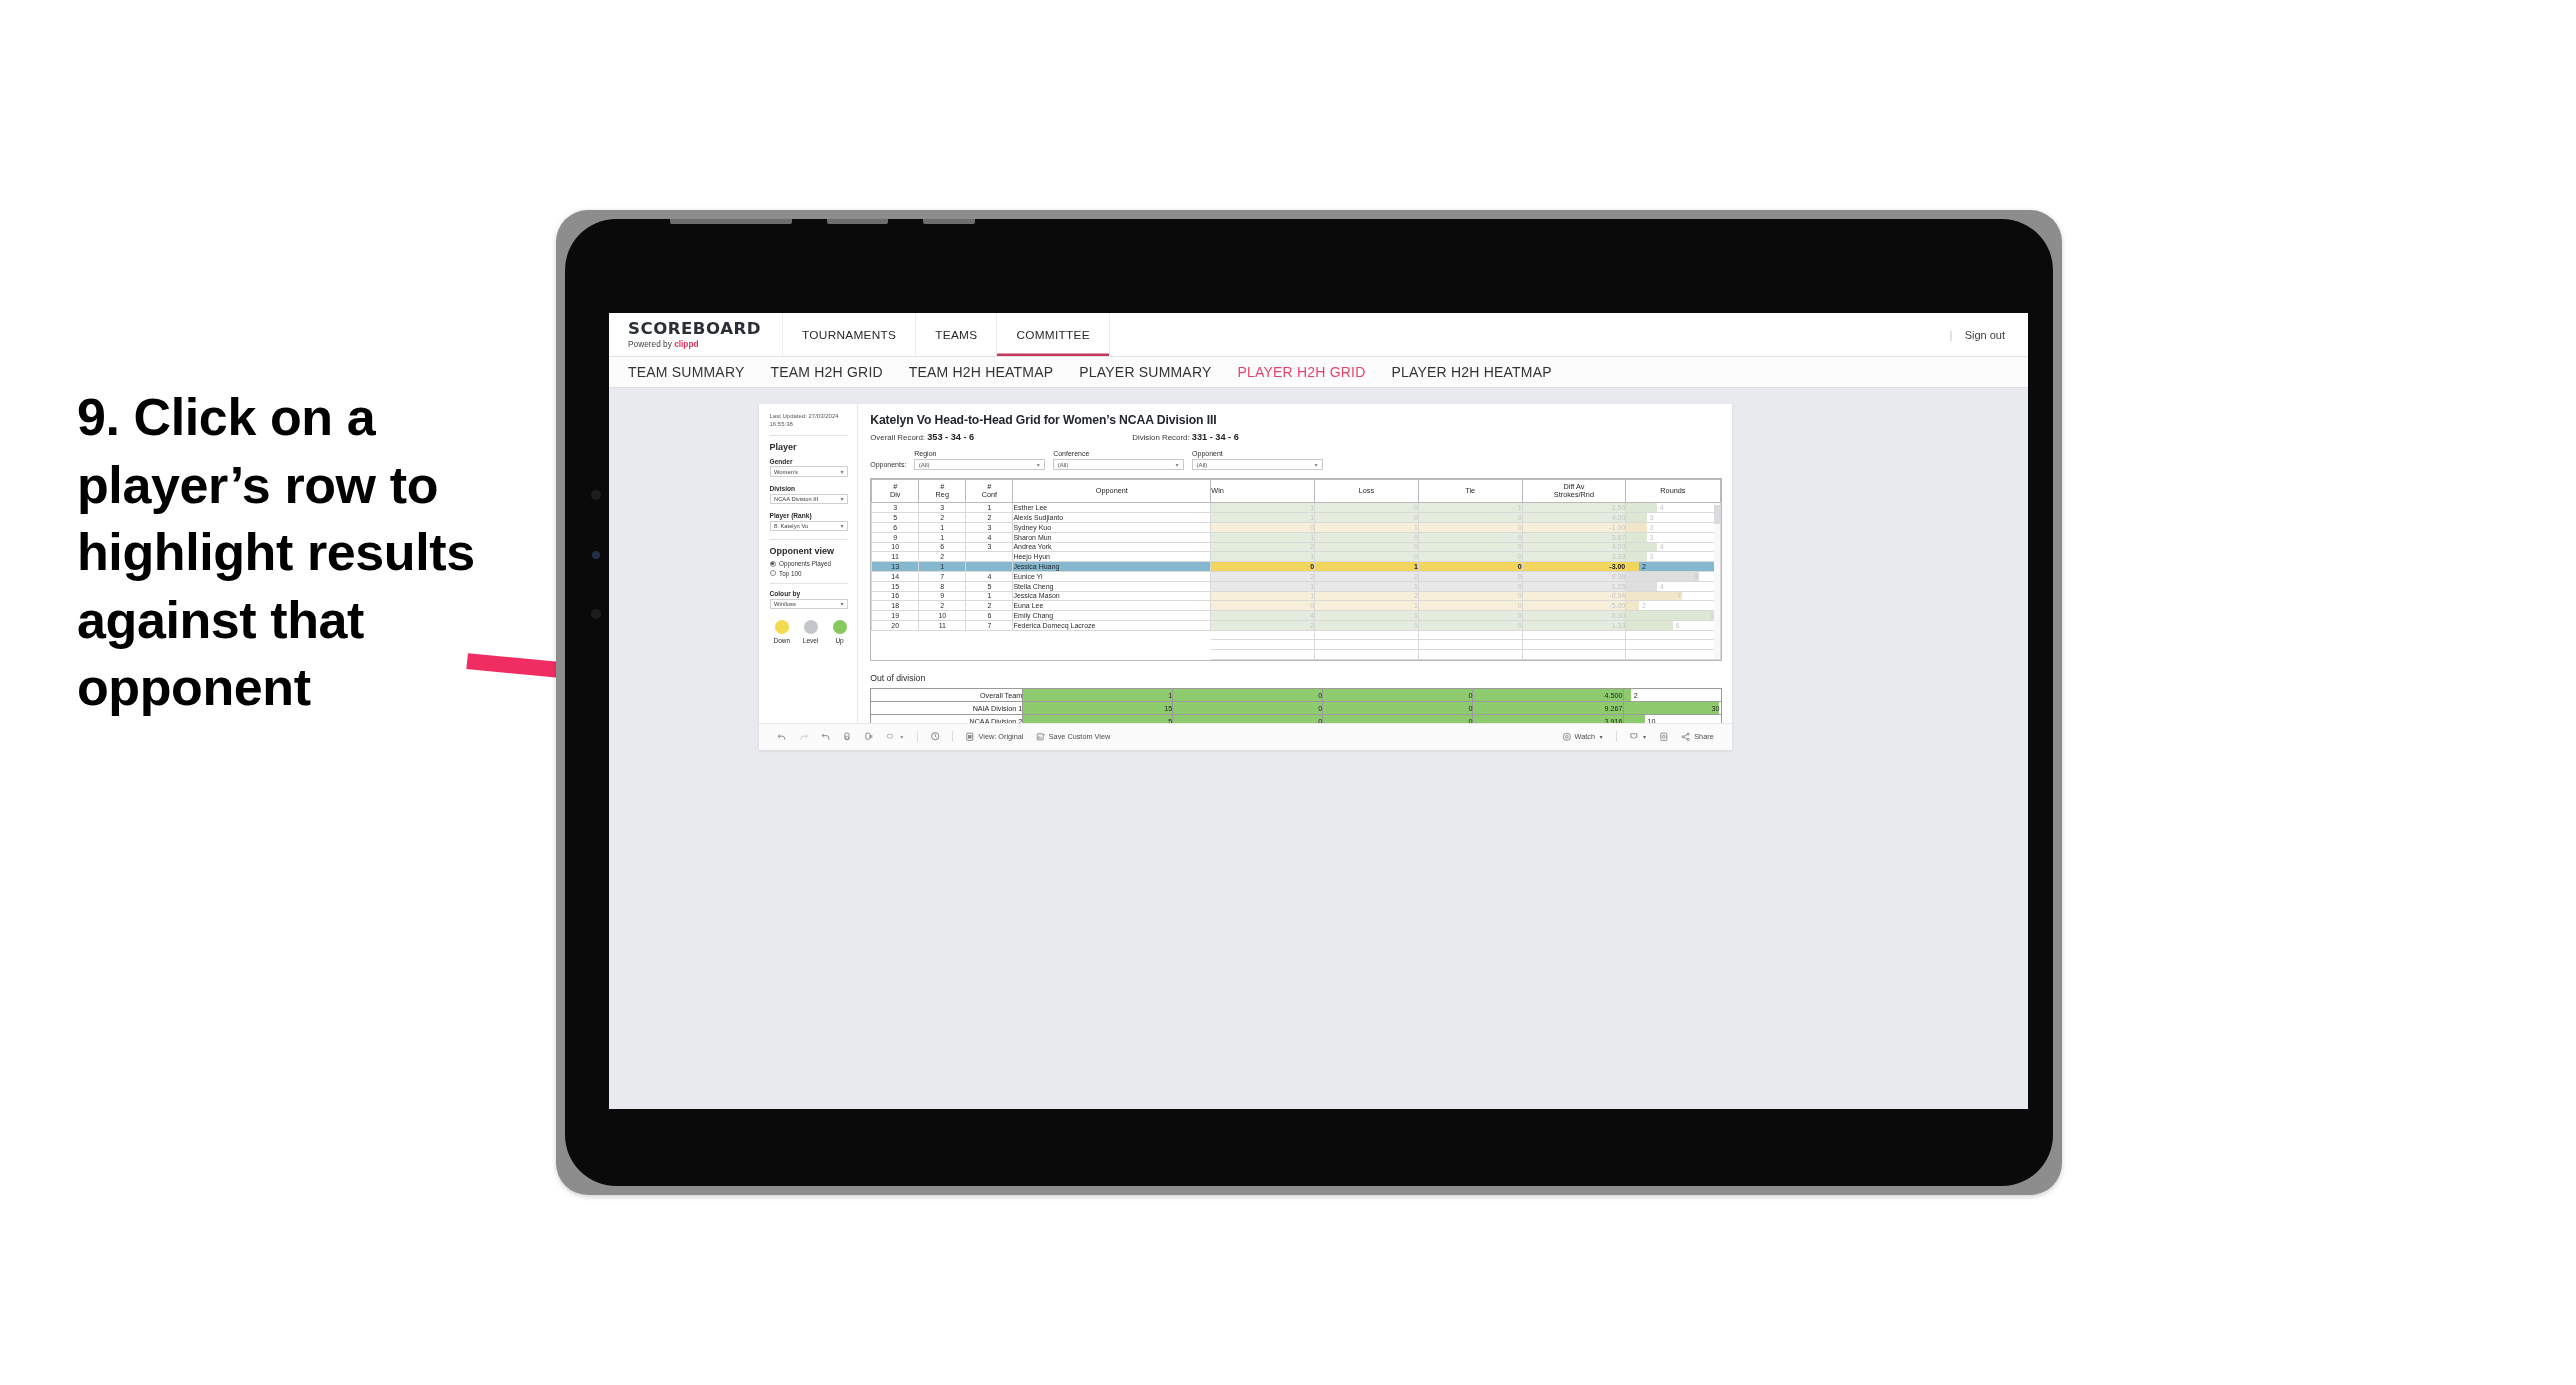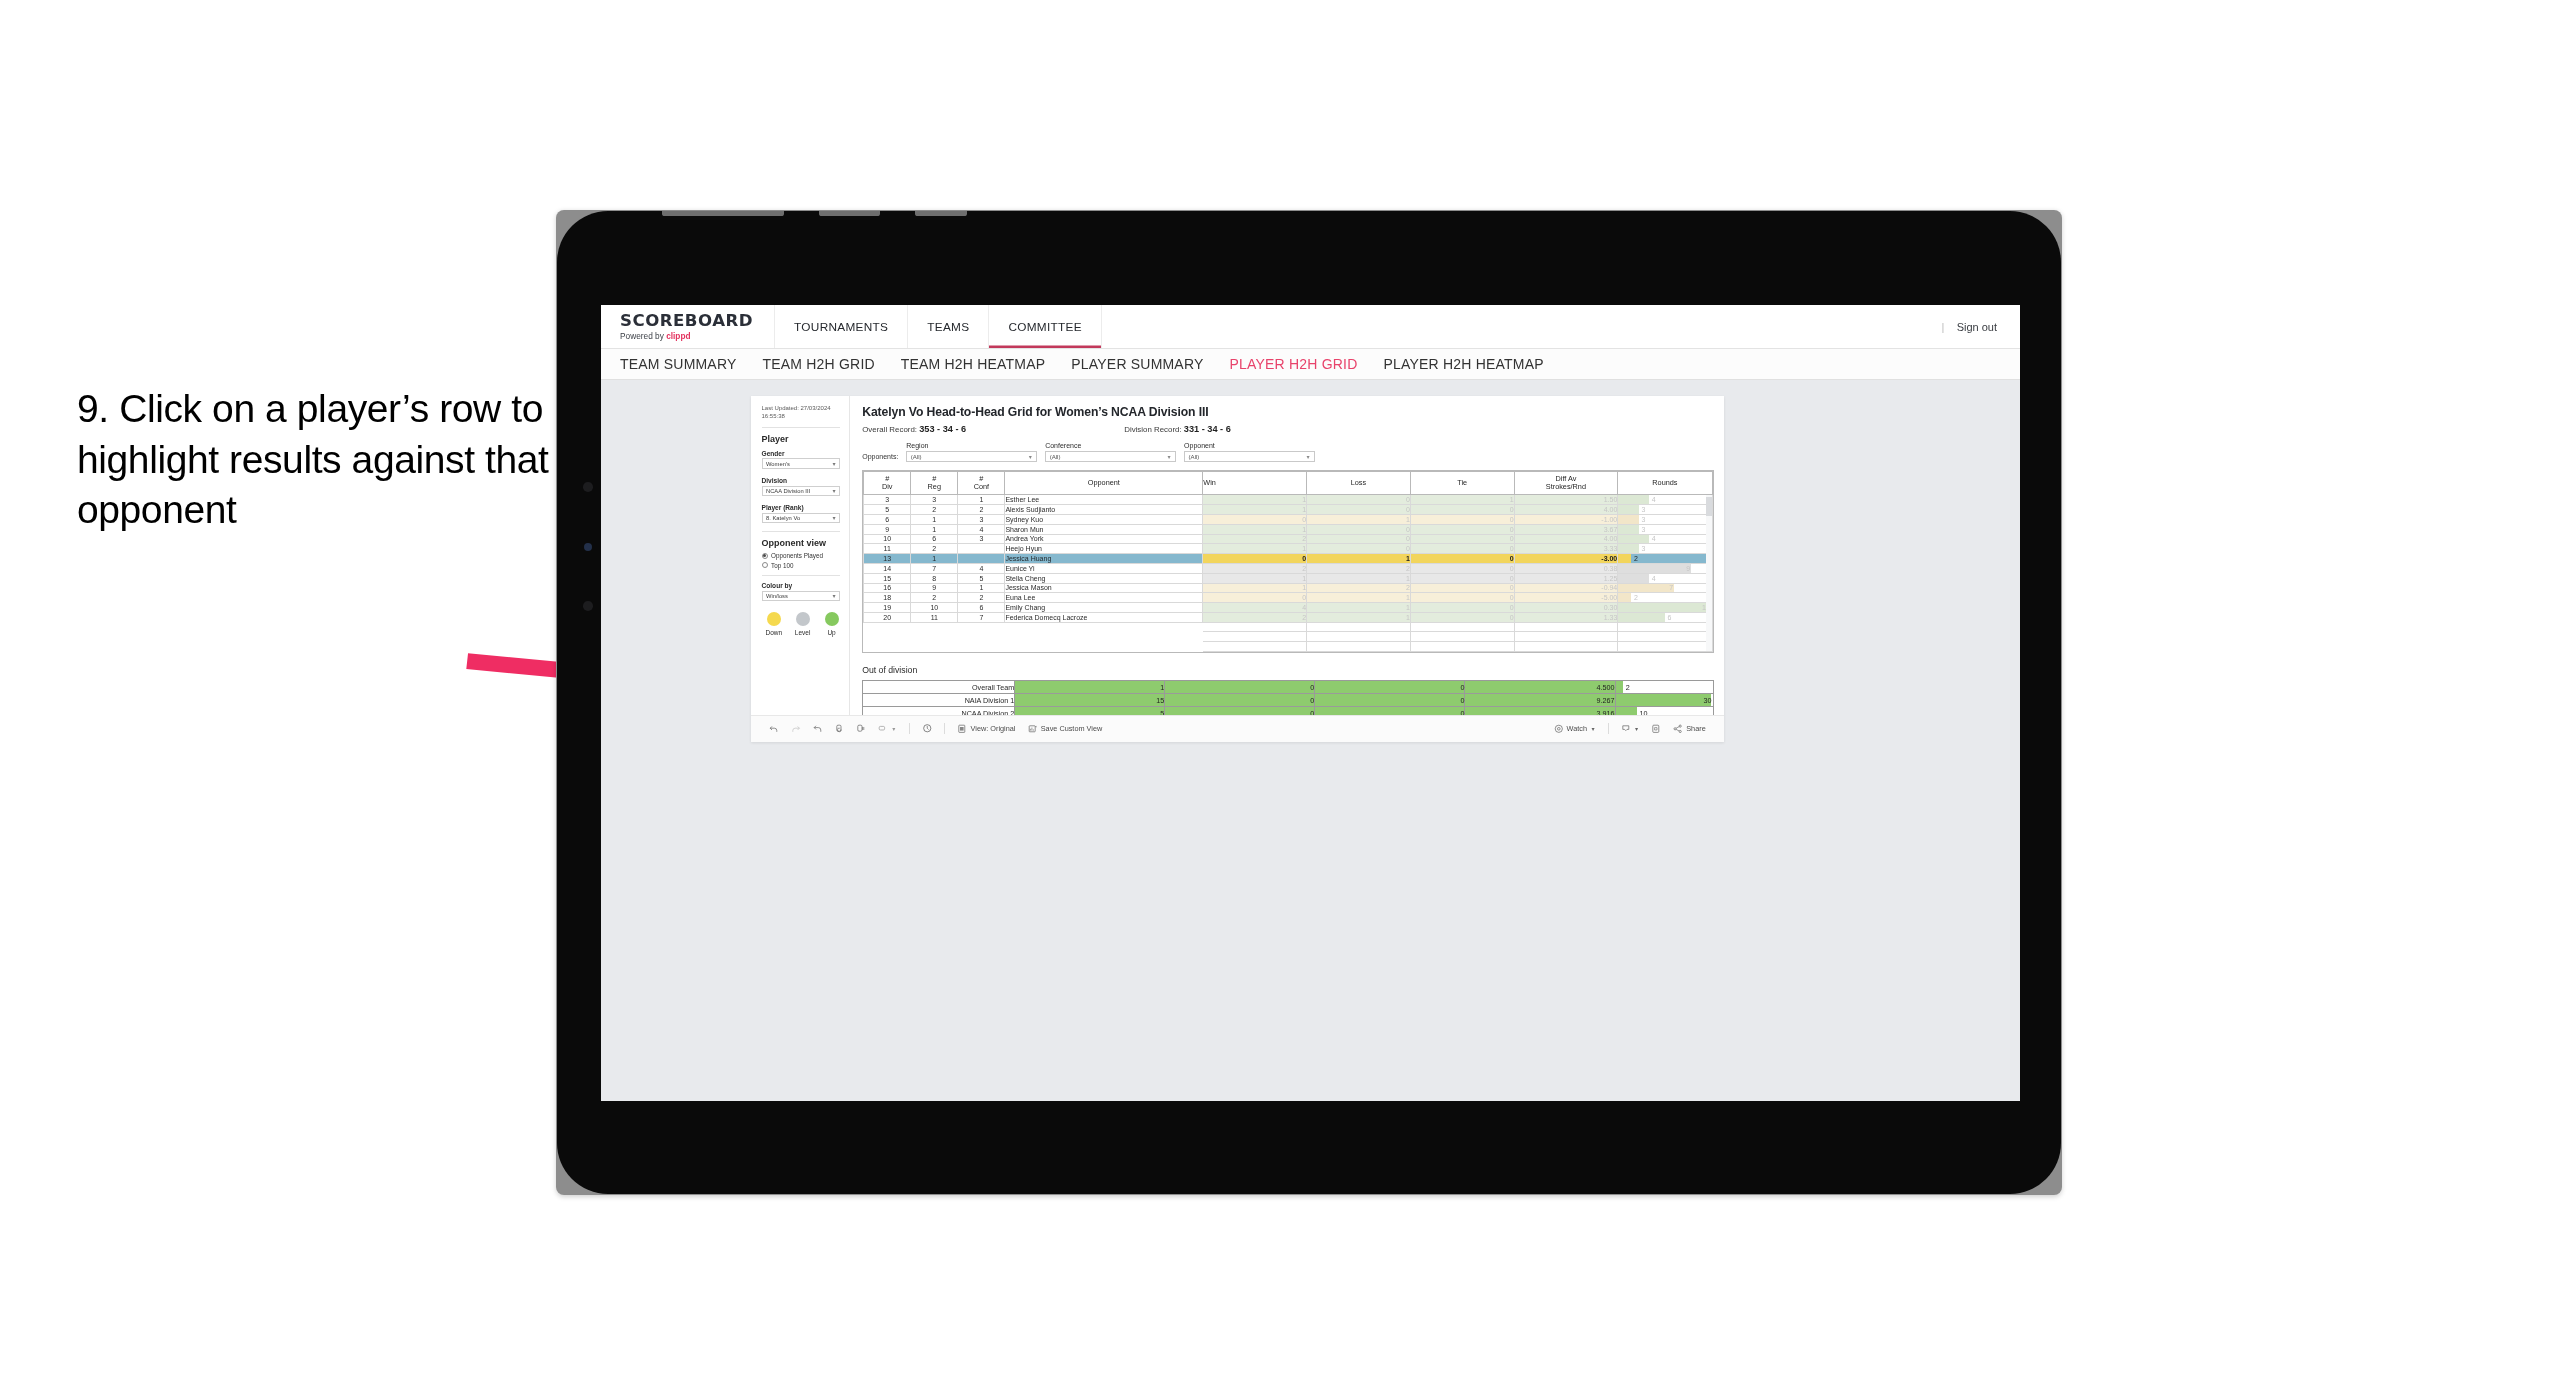--- a/index.html
+++ b/index.html
@@ -9,36 +9,36 @@
     font-family: "Liberation Sans", sans-serif;
     overflow: hidden;
   }
   .stage { position: relative; width: 2576px; height: 1386px; background:#fff; }
 
   
   .annotation {
     position: absolute;
     left: 77px; top: 384px;
     width: 489px;
-    font-size: 39px;
+    font-size: 52px;
     line-height: 1.30;
     color: #000000;
-    font-weight: 400;
+    font-weight: 700;
     letter-spacing: -0.4px;
   }
   .arrow-wrap { position:absolute; left:0; top:0; width:2576px; height:1386px; pointer-events:none; }
 
   
   .tablet {
     position: absolute;
     left: 556px; top: 210px;
     width: 1506px; height: 985px;
     background: #8d8d8d;
-    border-radius: 8px;
-    padding: 1px;
+    border-radius: 32px;
+    padding: 9px;
     box-shadow: 0 1.7px 5.2px rgba(0,0,0,.18);
   }
   .tablet-inner {
     width: 100%; height: 100%;
     background: #0a0a0a;
     border-radius: 51px;
     position: relative;
     overflow: hidden;
   }
   .cam { position:absolute; width:9.6px; height:9.6px; border-radius:50%; background:#1d1d1f; }

